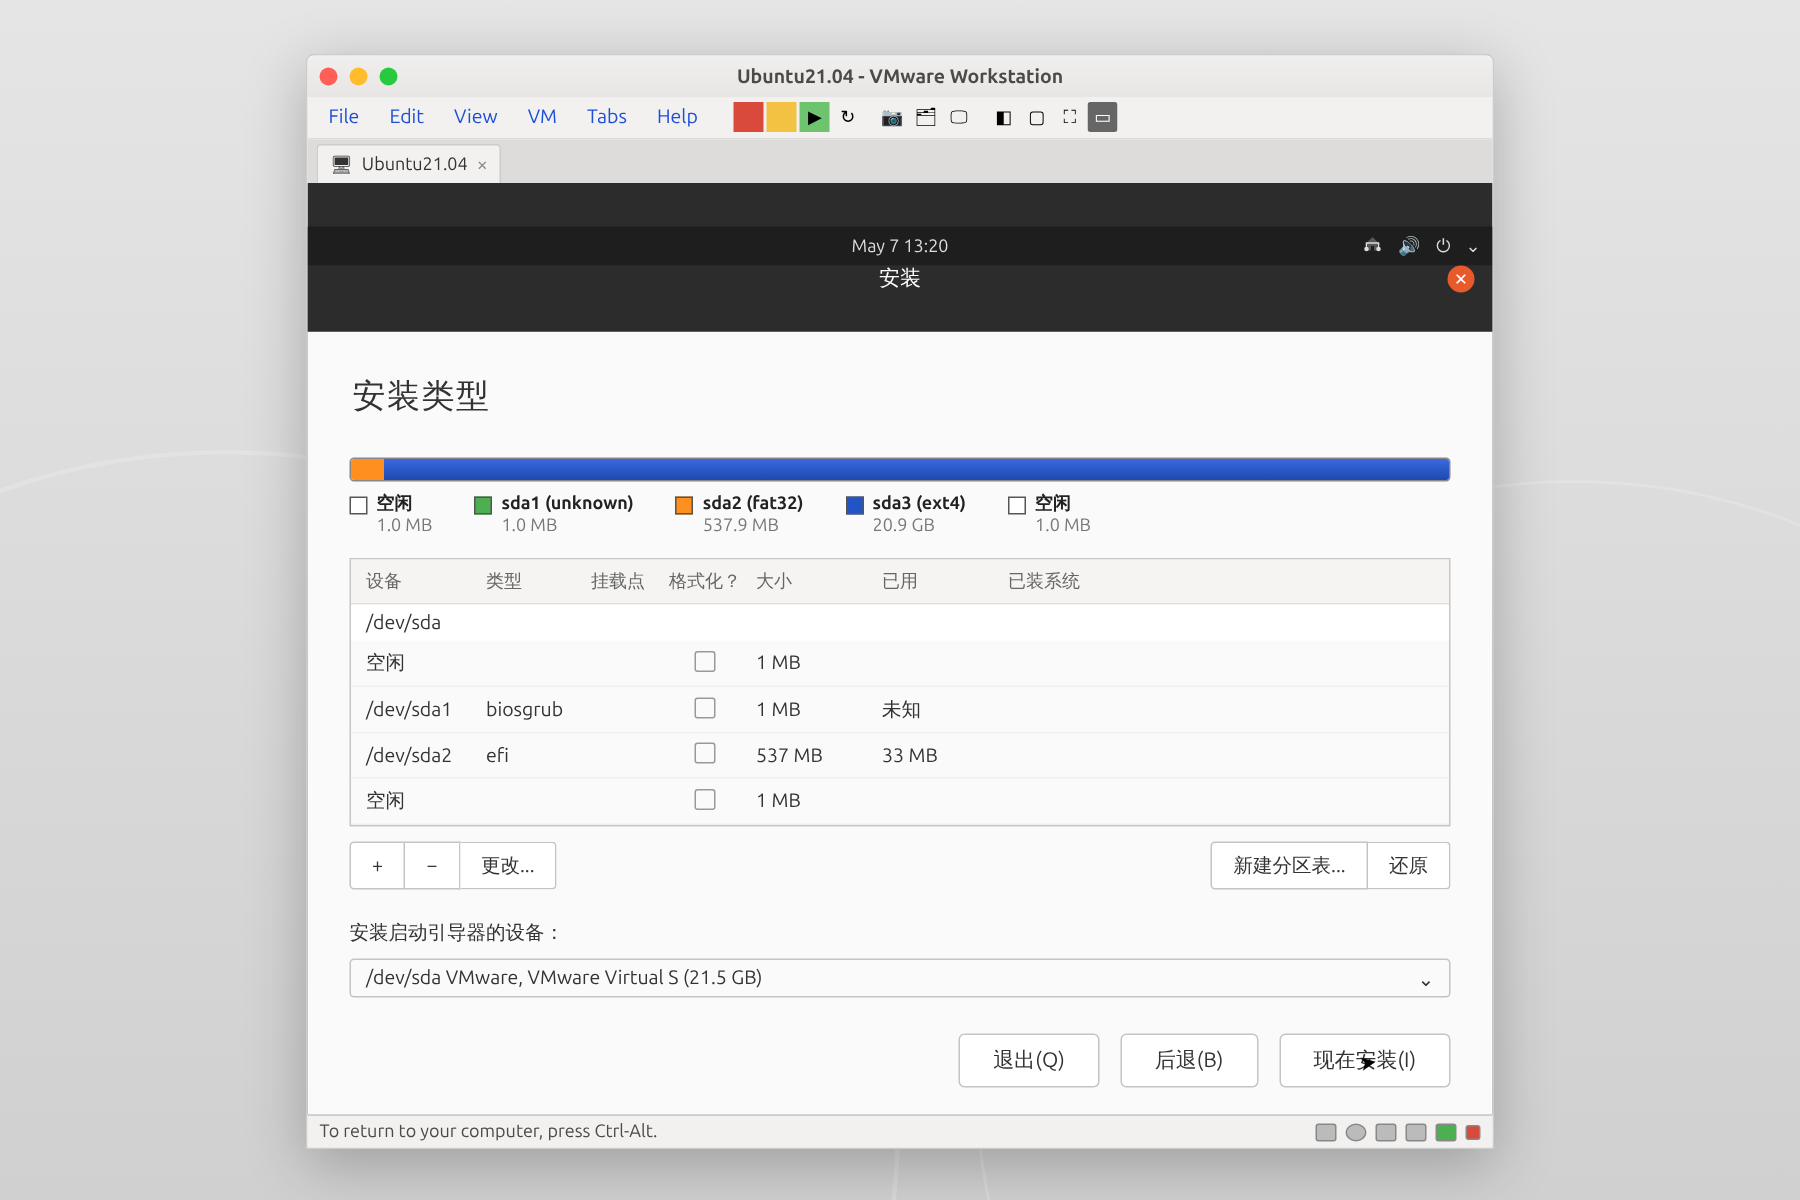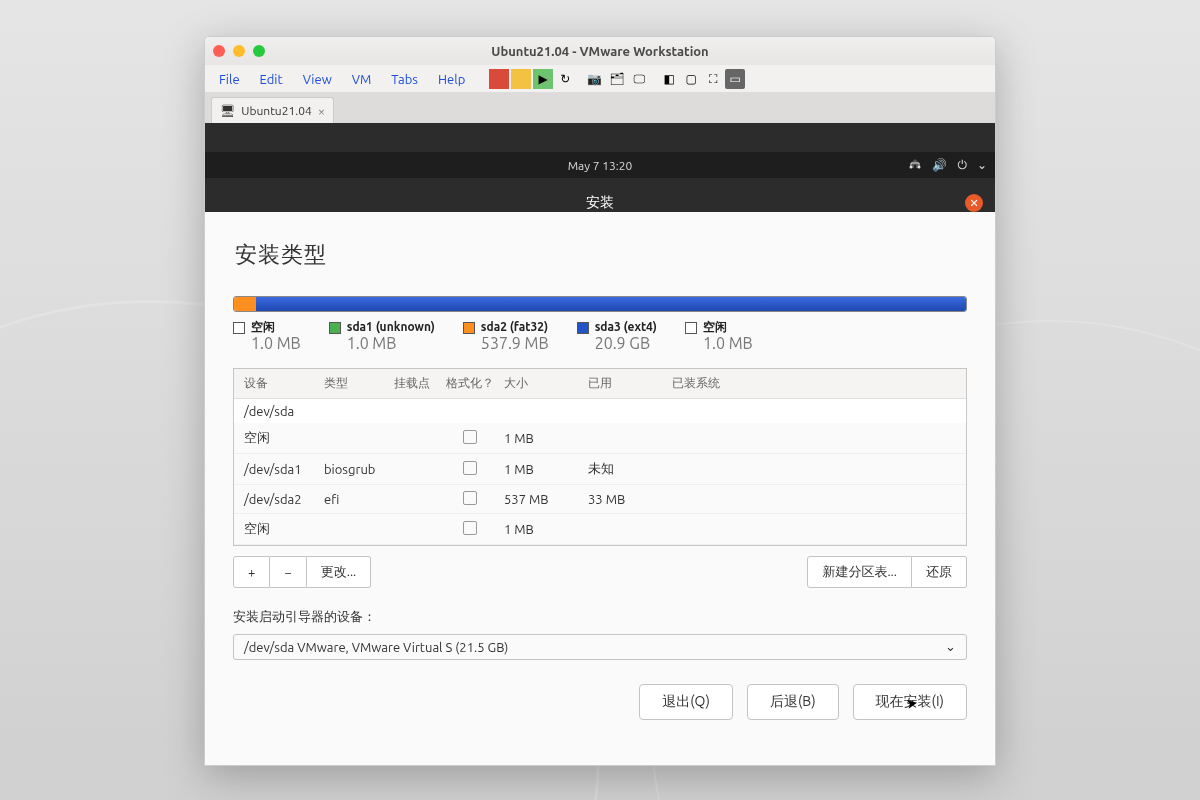--- a/index.html
+++ b/index.html
@@ -17,32 +17,32 @@
 .menu-item { padding: 3px 8px; color: #1d4ed8; cursor: default; }
 .toolbar { display: flex; align-items: center; gap: 2px; margin-left: 12px; }
 .tbtn { width: 20px; height: 20px; display: flex; align-items: center; justify-content: center; font-size: 12px; border: 1px solid transparent; }
 .tsep { width: 6px; }
 .tabbar { height: 30px; background: #dedcda; display: flex; align-items: flex-end; padding: 0 6px; }
 .tab { background: #f2f1f0; height: 26px; display: flex; align-items: center; padding: 0 8px; gap: 6px; border-radius: 3px 3px 0 0; font-size: 12px; color: #333; border: 1px solid #ccc; border-bottom: none; }
 .tab-close { color:#888; font-size:13px; }
 .guest-area { flex: 1 1 auto; background: #2c2c2c; display: flex; flex-direction: column; }
 .gnome-top { height: 26px; background: #1e1e1e; color: #ddd; display: flex; align-items: center; justify-content: center; font-size: 12px; position: relative; margin-top: 29px; }
 .gnome-indicators { position: absolute; right: 8px; display: flex; gap: 10px; align-items: center; }
-.installer-bar { height: 34px; background: #2c2c2c; color: #fff; display: flex; align-items: flex-end; justify-content: center; font-size: 14px; position: relative; }
+.installer-bar { height: 44px; background: #2c2c2c; color: #fff; display: flex; align-items: flex-start; justify-content: center; font-size: 14px; position: relative; }
 .installer-close { position: absolute; right: 12px; width: 18px; height: 18px; border-radius: 50%; background: #e95a2b; color: #fff; display: flex; align-items: center; justify-content: center; font-size: 11px; }
 .installer-body { flex: 1; background: #fafafa; padding: 18px 28px 18px 28px; display: flex; flex-direction: column; color: #333; }
 .section-title { font-size: 22px; font-weight: 500; color: #333; margin: 10px 0 26px 2px; letter-spacing: 1px; }
 .partition-strip { height: 16px; display: flex; border-radius: 3px; overflow: hidden; border:1px solid #888; }
 .pseg { height: 100%; }
 .legend { display: flex; gap: 28px; margin: 8px 0 14px 0; }
 .l-item { display: flex; gap: 6px; align-items: flex-start; }
 .l-sw { width: 12px; height: 12px; border: 1px solid #555; margin-top: 2px; }
 .l-texts { line-height: 1.2; }
 .l-label { font-weight: 700; font-size: 12px; color:#222;}
-.l-sub { color: #777; font-size: 16px; }
+.l-sub { color: #777; font-size: 12px; }
 .part-table { border: 1px solid #c8c6c4; }
 .pt-head { display: flex; background: #f5f4f2; border-bottom: 1px solid #ddd; font-size: 12px; color: #666; }
 .pt-head > div, .pt-row > div { padding: 6px 4px; }
 .col-dev { width: 86px; padding-left: 10px !important;} 
 .col-type { width: 70px; } 
 .col-mnt { width: 50px; } 
 .col-fmt { width: 60px; text-align: center; } 
 .col-size { width: 84px; } 
 .col-used { width: 84px; } 
 .col-sys { flex: 1; }
@@ -260,13 +260,24 @@
         <div class="actbtn">退出(Q)</div>
         <div class="actbtn">后退(B)</div>
         <div class="actbtn">
           <span>现在安装(I)</span>
           <span class="cursor">➤</span>
         </div>
       </div>
     </div>
   </div>
 
+  <div class="statusbar">
+    <span>To return to your computer, press Ctrl-Alt.</span>
+    <div class="status-icons">
+      <span class="sb-ico"></span>
+      <span class="sb-ico" style="border-radius:50%"></span>
+      <span class="sb-ico"></span>
+      <span class="sb-ico"></span>
+      <span class="sb-ico" style="background:#4caf50"></span>
+      <span class="sb-ico" style="background:#d94a3a;width:10px;height:10px"></span>
+    </div>
+  </div>
 </div>
 
 </body></html>

